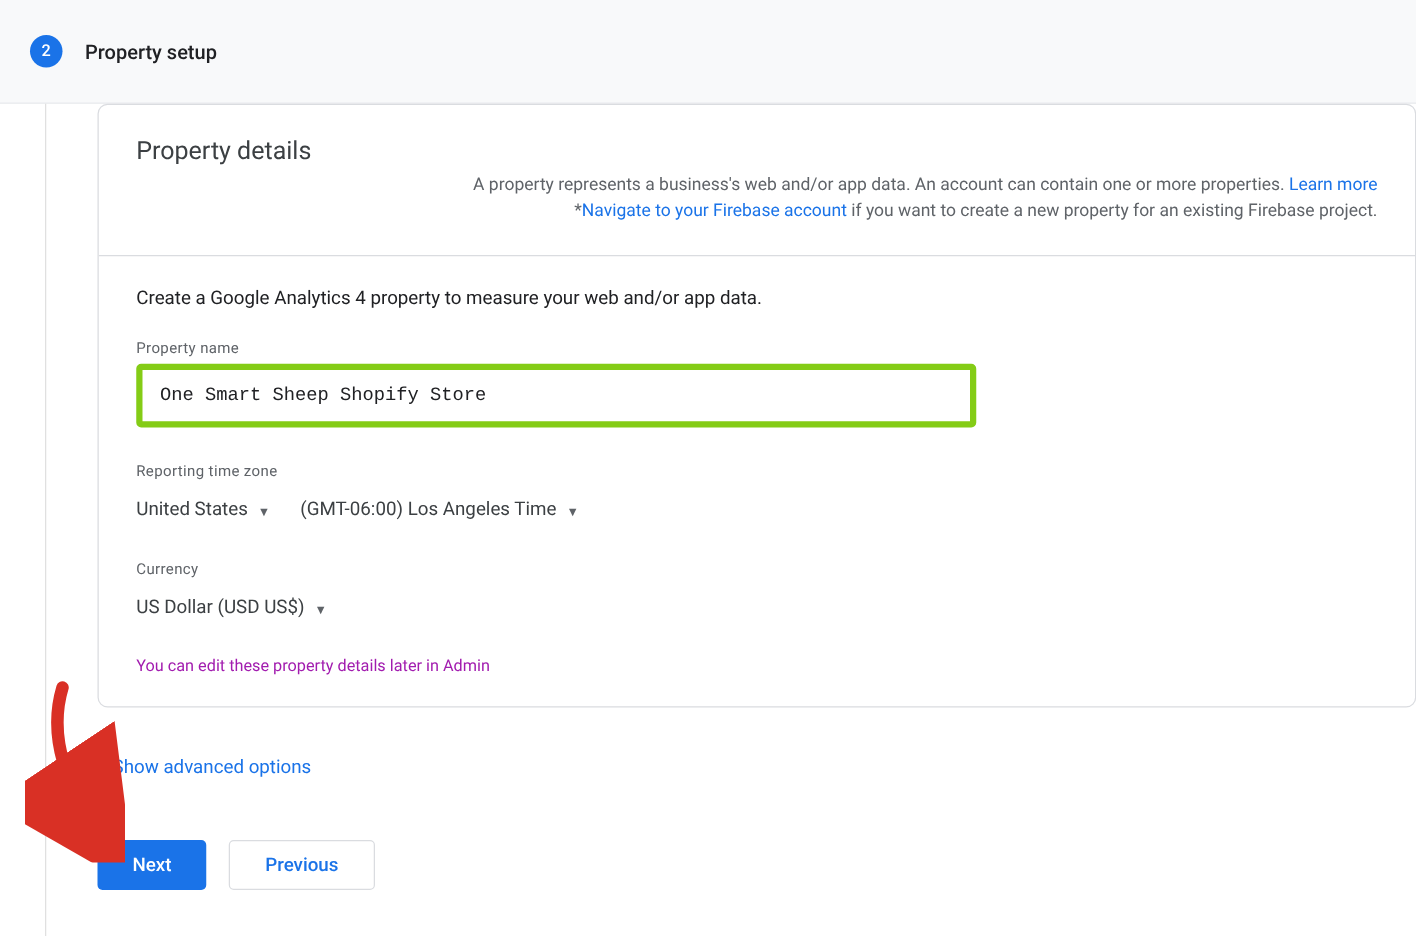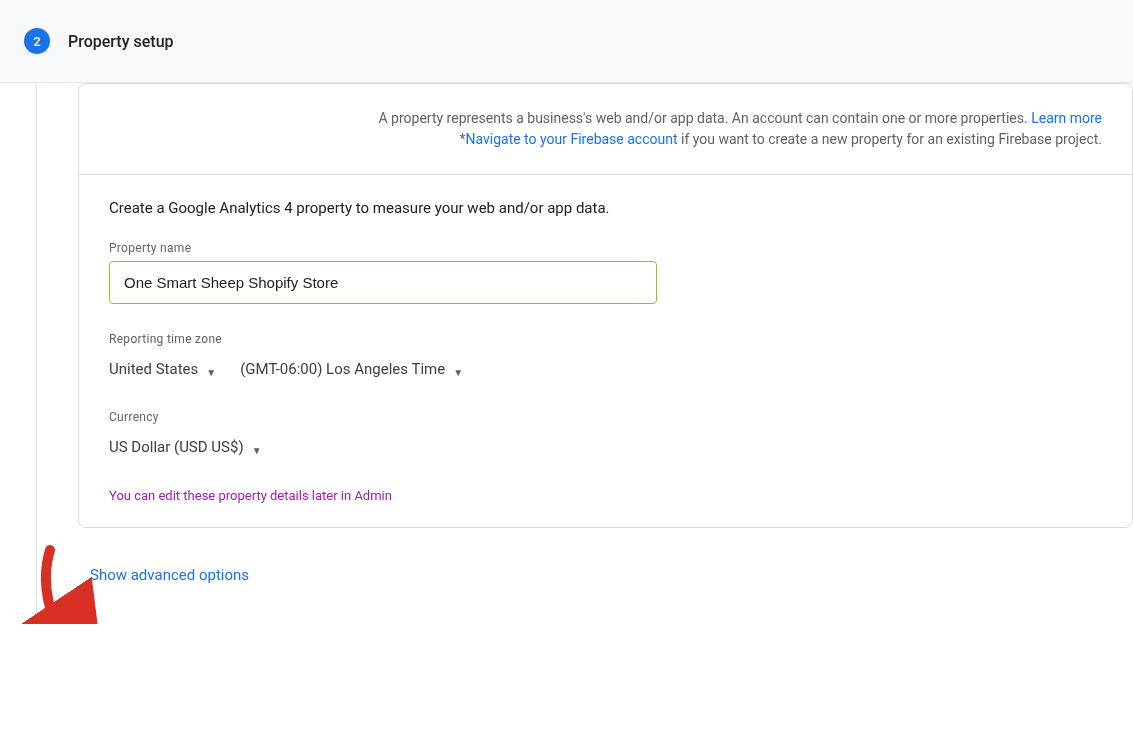--- a/index.html
+++ b/index.html
@@ -90,29 +90,29 @@
       margin-bottom: 24px;
       font-weight: 400;
     }
     .field-label {
       font-size: 12px;
       color: #5f6368;
       margin-bottom: 6px;
       letter-spacing: 0.3px;
     }
     .text-input {
-      width: 548px;
+      width: 672px;
       max-width: 100%;
       padding: 12px 14px;
-      border: 1px solid #84cc16;
+      border: 5px solid #84cc16;
       border-radius: 4px;
       font-size: 15px;
       color: #202124;
       outline: none;
-      font-family: Liberation Sans, sans-serif;
+      font-family: Liberation Mono, monospace;
     }
     .field-group {
       margin-bottom: 28px;
     }
     .dropdown-row {
       display: flex;
       gap: 24px;
       align-items: center;
       margin-top: 10px;
     }
@@ -179,20 +179,21 @@
   <div class="step-circle">2</div>
   <div class="step-title">Property setup</div>
 </div>
 
 <div class="timeline-wrapper">
   <div class="timeline-line"></div>
 
   <div class="content">
     <div class="card">
       <div class="card-section top-section">
+        <h2 class="details-title">Property details</h2>
         <p class="details-desc">
           <span>A property represents a business's web and/or app data. An account can contain one or more properties. </span><a class="link">Learn more</a>
           <br>
           <span>*</span><a class="link">Navigate to your Firebase account</a><span> if you want to create a new property for an existing Firebase project.</span>
         </p>
       </div>
 
       <div class="card-section">
         <p class="sub-heading">Create a Google Analytics 4 property to measure your web and/or app data.</p>
 
@@ -224,20 +225,24 @@
             </div>
           </div>
         </div>
 
         <p class="hint-text">You can edit these property details later in Admin</p>
       </div>
     </div>
 
     <a class="advanced-link">Show advanced options</a>
 
+    <div class="button-row">
+      <button class="btn btn-primary">Next</button>
+      <button class="btn btn-secondary">Previous</button>
+    </div>
   </div>
 </div>
 
 <svg class="arrow-annotation" width="80" height="150" viewBox="0 0 80 150">
   <defs>
     <marker id="arrowhead" markerWidth="12" markerHeight="12" refX="6" refY="6" orient="auto">
       <polygon points="0 0, 12 6, 0 12" fill="#d93025"></polygon>
     </marker>
   </defs>
   <path d="M 30 10 Q 15 60 55 120" stroke="#d93025" stroke-width="10" fill="none" marker-end="url(#arrowhead)" stroke-linecap="round"></path>

